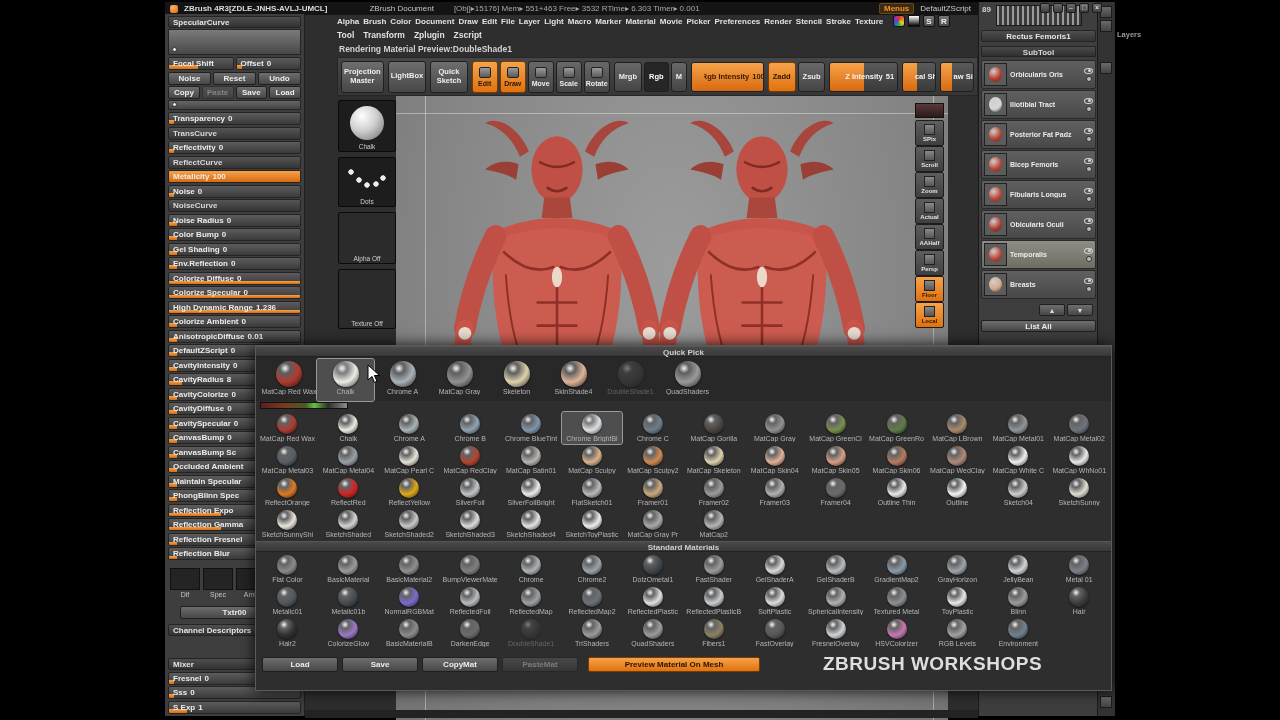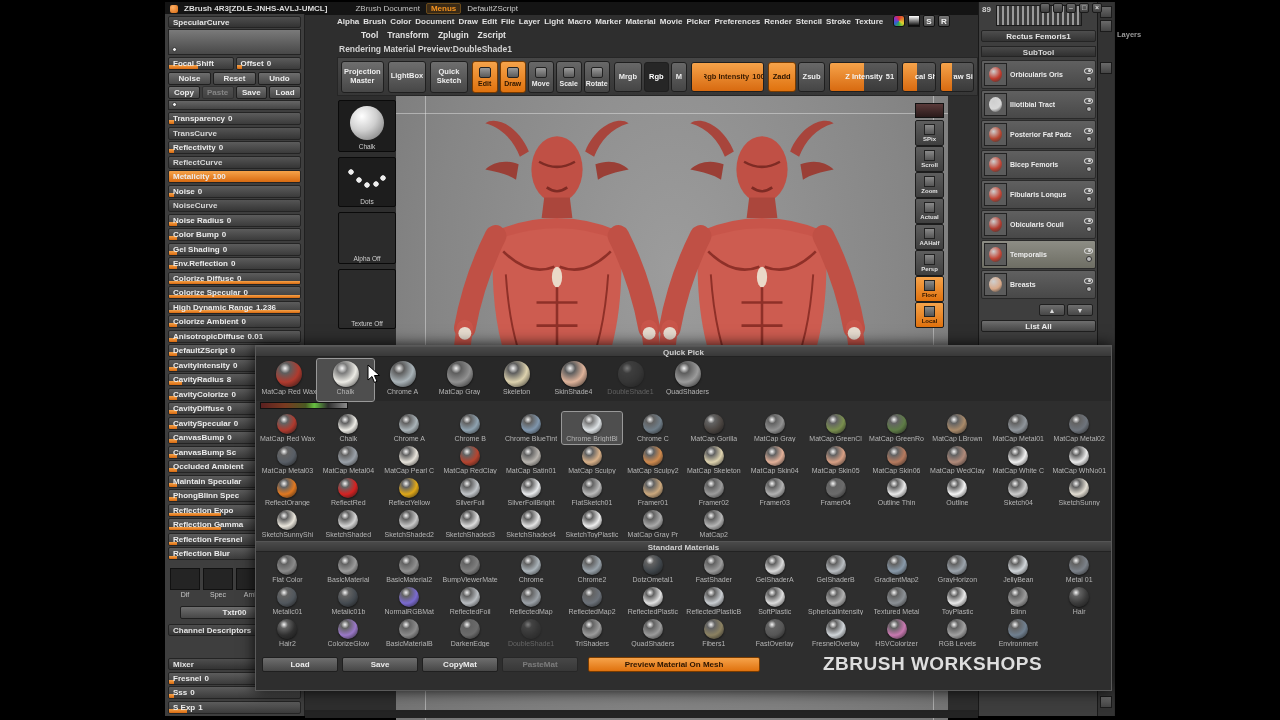--- a/index.html
+++ b/index.html
@@ -3,31 +3,31 @@
 <meta charset="utf-8">
 <style>
   * { margin:0; padding:0; box-sizing:border-box; }
   html,body { width:1280px; height:720px; background:#000; font-family:"Liberation Sans", sans-serif; position:relative; overflow:hidden; }
 
   
   .window { position:absolute; left:165px; top:2px; width:950px; height:714px; background:#2e2e2e; }
   .titlebar { position:absolute; left:165px; top:2px; width:813px; height:13px; background:#141414; display:flex; align-items:center; gap:6px; padding:0 5px; font-size:8px; color:#bbb; white-space:nowrap; overflow:hidden; }
   .tb-appicon { width:8px; height:8px; border-radius:2px; background:radial-gradient(circle at 35% 30%, #ffb066, #d86a10); flex:0 0 auto; }
   .tb-title { color:#ddd; font-weight:bold; }
-  .tb-doc { color:#c4c4c4; margin-left:22px; }
+  .tb-doc { color:#c4c4c4; margin-left:36px; }
   .tb-stats { color:#a8a8a8; margin-left:14px; flex:1; }
   .tb-menus { color:#f6931e; background:#3a2a16; border:1px solid #6a4a1a; border-radius:2px; padding:0 4px; font-weight:bold; }
   .tb-zscript { color:#cccccc; font-weight:normal; margin-right:2px; }
   .win-icons { position:absolute; left:1040px; top:3px; display:flex; gap:3px; z-index:5; }
   .wi { width:10px; height:10px; background:linear-gradient(#6a6a6a,#3f3f3f); border:1px solid #1a1a1a; border-radius:2px; font-size:7px; line-height:8px; text-align:center; color:#ddd; }
   .wi.close { color:#fff; }
 
   
   .menubar { position:absolute; left:337px; top:15px; width:556px; height:12px; display:flex; gap:4px; align-items:center; font-size:8px; font-weight:bold; color:#e2e2e2; white-space:nowrap; }
-  .menubar2 { position:absolute; left:337px; top:29px; height:12px; display:flex; gap:9px; align-items:center; font-size:8.5px; font-weight:bold; color:#e2e2e2;margin-left:24px; }
+  .menubar2 { position:absolute; left:337px; top:29px; height:12px; display:flex; gap:9px; align-items:center; font-size:8.5px; font-weight:bold; color:#e2e2e2; }
   .menu-item { cursor:default; }
   .mb-right { position:absolute; left:893px; top:15px; display:flex; gap:3px; align-items:center; }
   .swatch-hex { width:12px; height:12px; border-radius:3px; background:conic-gradient(#e03030,#e08030,#e0d030,#30b040,#3060d0,#9030c0,#e03030); border:1px solid #111; }
   .swatch-grad { width:12px; height:12px; background:linear-gradient(#fff,#000); border:1px solid #111; }
   .swatch-letter { width:12px; height:12px; background:linear-gradient(#777,#4a4a4a); border:1px solid #111; color:#eee; font-size:8px; font-weight:bold; text-align:center; line-height:11px; border-radius:2px; }
   .render-status { position:absolute; left:339px; top:44px; font-size:8.5px; font-weight:bold; color:#d2d2d2; }
 
   
   .toolbar { position:absolute; left:337px; top:57px; width:641px; height:39px; background:linear-gradient(#474747,#363636); border:1px solid #262626; display:flex; align-items:center; gap:4px; padding:0 3px; }
   .tb-btn { background:linear-gradient(#6e6e6e,#474747); border:1px solid #1f1f1f; border-radius:3px; color:#eee; font-size:7.5px; font-weight:bold; text-align:center; display:flex; align-items:center; justify-content:center; height:32px; line-height:1.15; padding:0 2px; }
@@ -160,20 +160,21 @@
 </style>
 </head>
 <body>
 
 <div class="window"></div>
 
 <div class="titlebar">
   <span class="tb-appicon"></span>
   <span class="tb-title">ZBrush 4R3[ZDLE-JNHS-AVLJ-UMCL]</span>
   <span class="tb-doc">ZBrush Document</span>
+  <span class="tb-stats">[Obj]▸15176]   Mem▸ 551+463   Free▸ 3532   RTime▸ 6.303   Timer▸ 0.001</span>
   <span class="tb-menus">Menus</span>
   <span class="tb-zscript">DefaultZScript</span>
 </div>
 <div class="win-icons">
   <span class="wi"></span>
   <span class="wi"></span>
   <span class="wi">–</span>
   <span class="wi">□</span>
   <span class="wi close">×</span>
 </div>

